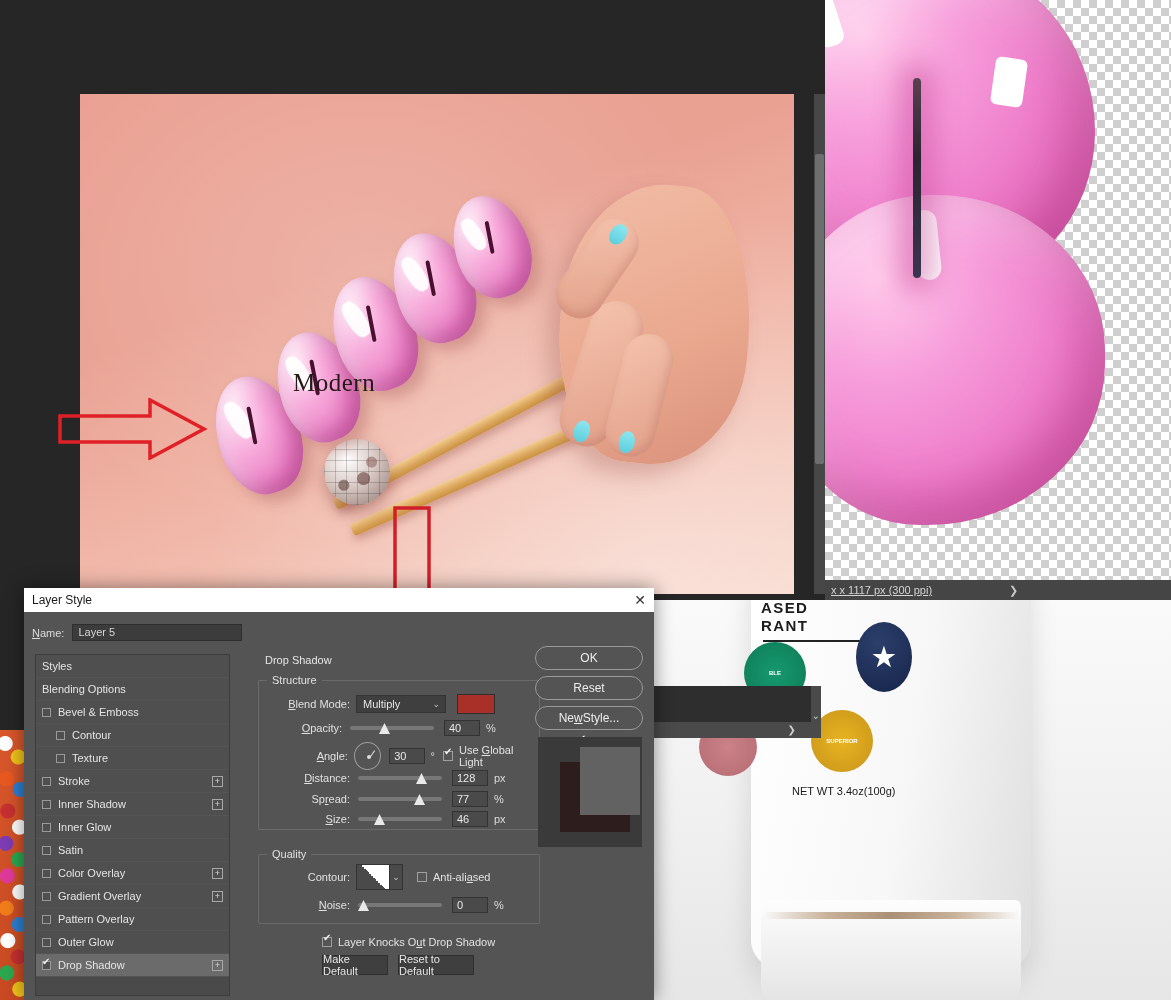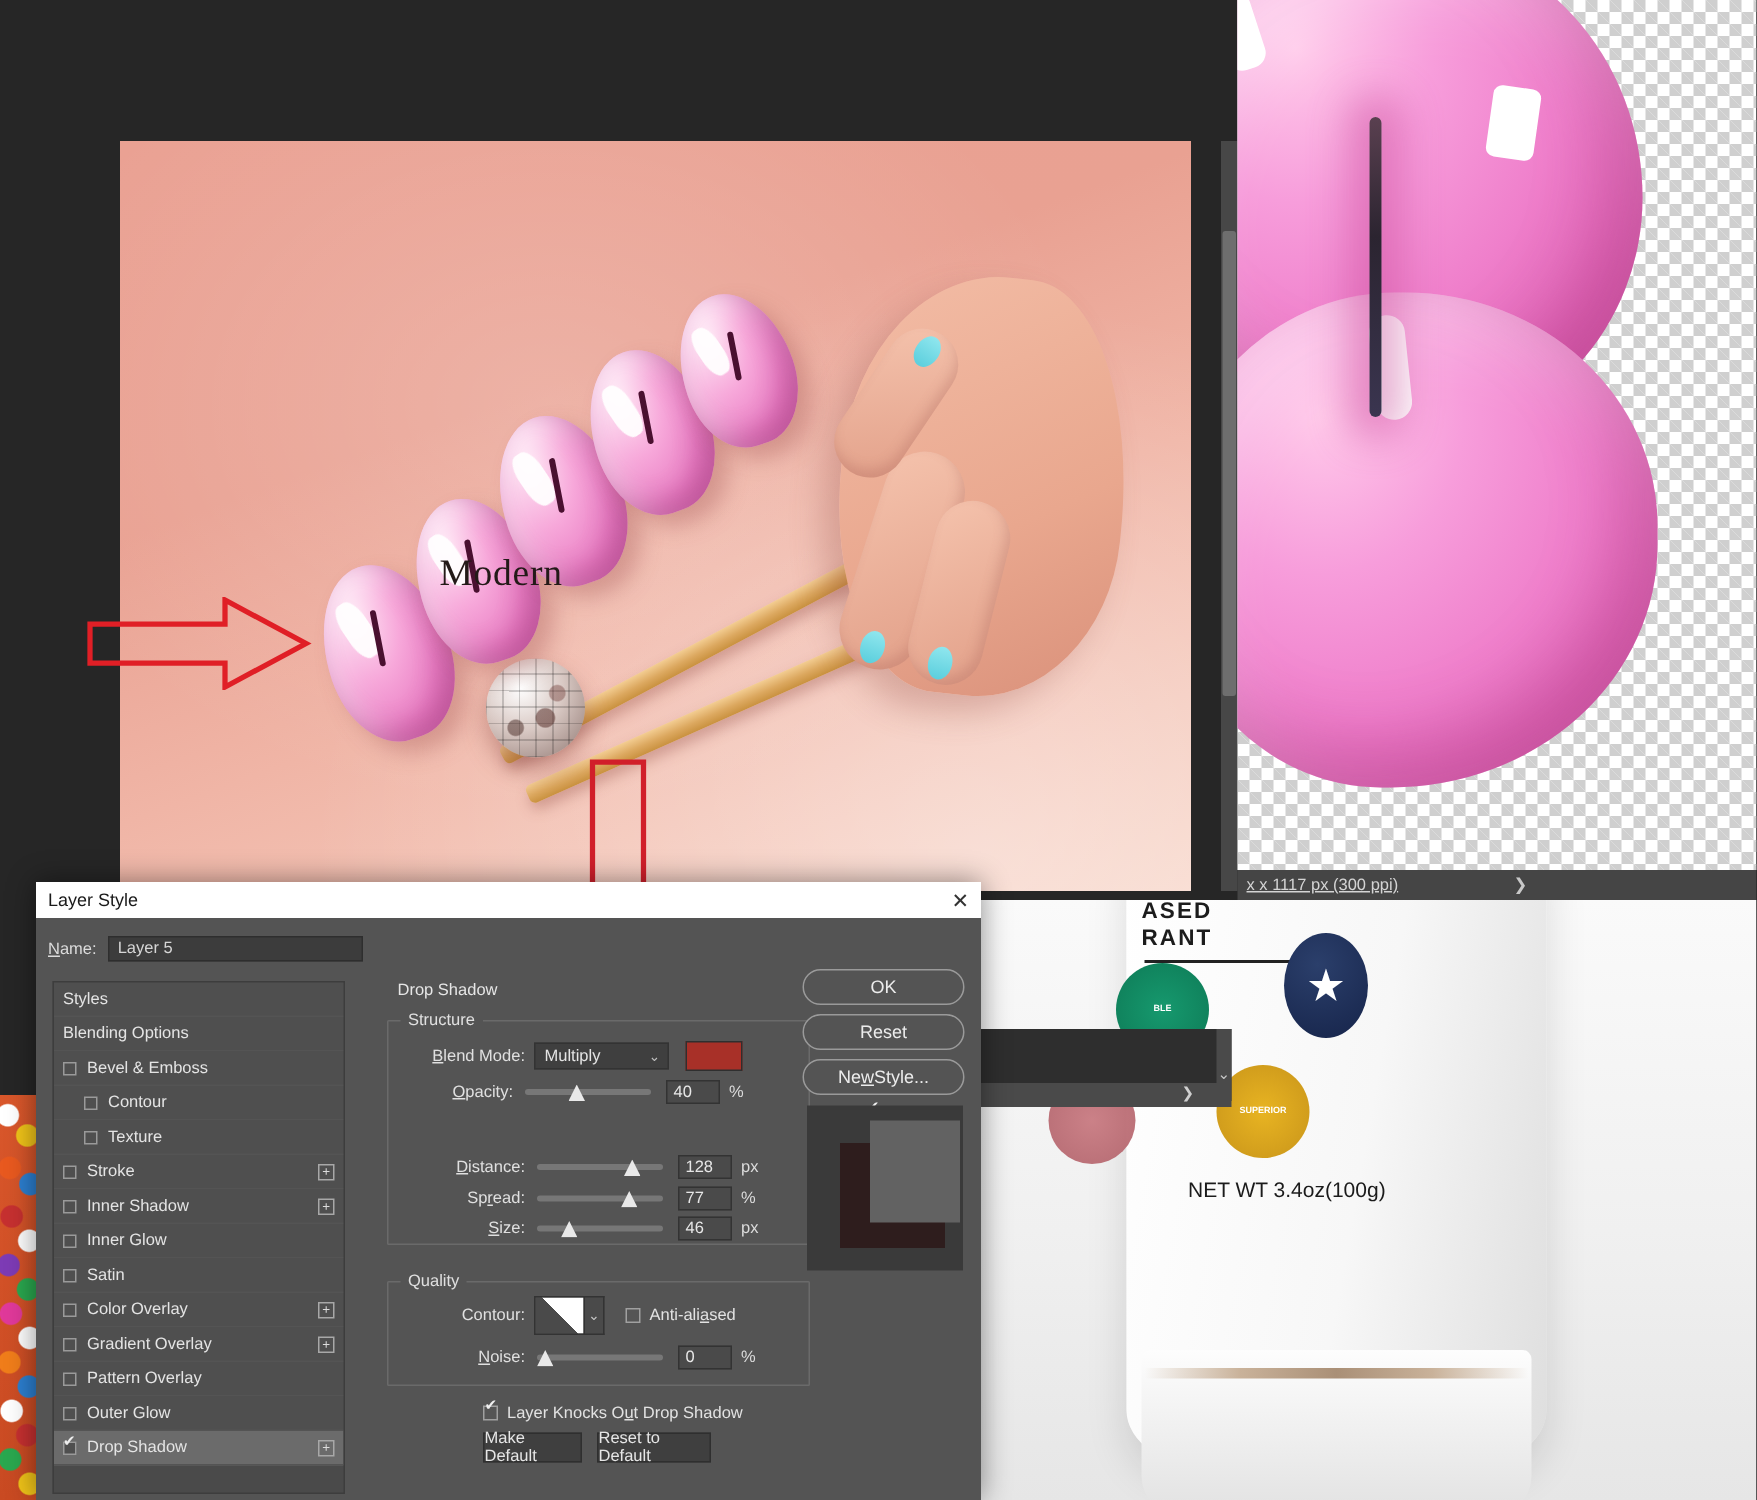--- a/index.html
+++ b/index.html
@@ -186,21 +186,21 @@
   .lbl-rule{ position:absolute; left:112px; top:40px; width:104px; height:2px; background:#222; }
   .badge{ position:absolute; border-radius:50%; display:flex; align-items:center; justify-content:center;
     font-size:6px; color:#fff; font-weight:700; text-align:center; line-height:1.1; }
   .badge-green{ left:93px; top:42px; width:62px; height:62px; background:radial-gradient(circle,#16996e,#0e7a56); }
   .badge-navy{ left:205px; top:22px; width:56px; height:70px; border-radius:50%;
     background:radial-gradient(circle at 40% 30%,#2b3f6b,#16244a); }
   .badge-gold{ left:160px; top:110px; width:62px; height:62px; background:radial-gradient(circle,#e8b422,#c8941a); }
   .badge-rose{ left:48px; top:118px; width:58px; height:58px;
     background:radial-gradient(circle,#c97b82,#b2646c); opacity:.95; }
   .star{ color:#fff; font-size:26px; line-height:1; }
-  .netwt{ position:absolute; left:141px; top:185px; color:#1b1b1b; font-size:14px;
+  .netwt{ position:absolute; left:141px; top:185px; color:#1b1b1b; font-size:11px;
     font-family:"Liberation Sans", sans-serif; white-space:nowrap; }
 
   
   .dark-panel{
     position:absolute; left:651px; top:686px; width:170px; height:48px;
     background:#2e2e2e;
   }
   .dark-panel .sbar{ position:absolute; right:0; top:0; width:10px; height:36px; background:#4a4a4a; }
   .dark-panel .chev{ position:absolute; right:1px; top:24px; color:#c9c9c9; font-size:10px; }
   .dark-panel-foot{
@@ -535,20 +535,33 @@
         <div class="row" style="left:0; top:66px;">
           <span class="row-lbl" style="width:92px;"><span class="u">O</span>pacity:</span>
           <div class="slider" style="margin-left:8px;">
             <div class="track"></div>
             <div class="knob" style="left:29px;"></div>
           </div>
           <div class="num" style="margin-left:10px;">40</div>
           <span class="unit">%</span>
         </div>
 
+        <div class="row" style="left:8px; top:88px;">
+          <span class="row-lbl" style="width:92px;"><span class="u">A</span>ngle:</span>
+          <div class="angle-dial" style="margin-left:6px;">
+            <div class="hand"></div>
+            <div class="dot"></div>
+          </div>
+          <div class="num" style="margin-left:8px;">30</div>
+          <span class="unit">°</span>
+          <div style="display:flex; align-items:center; margin-left:8px;">
+            <span class="cb on"></span>
+            <span>Use <span class="u">G</span>lobal Light</span>
+          </div>
+        </div>
 
         <div class="row" style="left:8px; top:116px;">
           <span class="row-lbl" style="width:92px;"><span class="u">D</span>istance:</span>
           <div class="slider" style="margin-left:8px;">
             <div class="track"></div>
             <div class="knob" style="left:58px;"></div>
           </div>
           <div class="num" style="margin-left:10px;">128</div>
           <span class="unit">px</span>
         </div>

